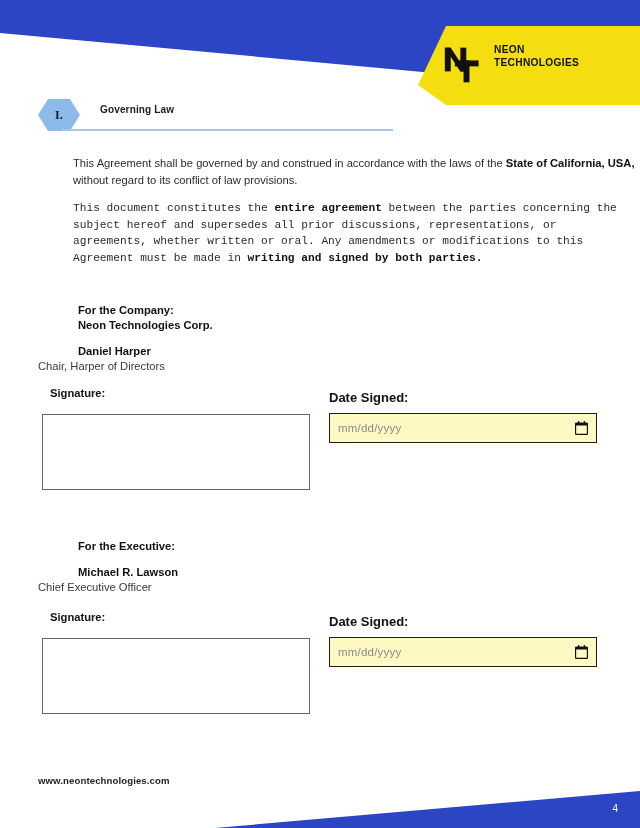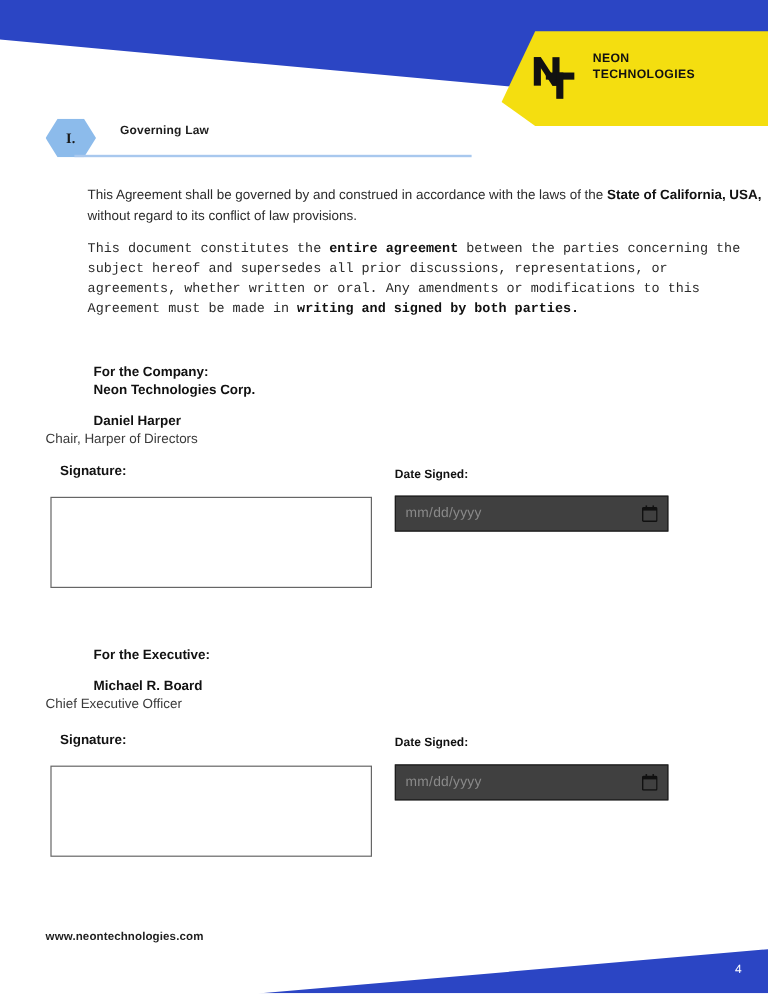--- a/index.html
+++ b/index.html
@@ -122,43 +122,43 @@
   .label-sig {
     position: absolute;
     left: 50px;
     font-size: 11.2px;
     font-weight: bold;
     color: #111111;
   }
   .label-date {
     position: absolute;
     left: 329px;
-    font-size: 10px;
+    font-size: 13px;
     font-weight: bold;
     color: #111111;
   }
 
   .sig-box {
     position: absolute;
     left: 42px;
     width: 268px;
     height: 76px;
     border: 1px solid #666666;
     background: #ffffff;
     box-sizing: border-box;
   }
 
   .date-field {
     position: absolute;
     left: 329px;
-    width: 228px;
+    width: 268px;
     height: 30px;
     box-sizing: border-box;
     border: 1px solid #1d1d1d;
-    background: #404040;
+    background: #fef9c3;
     font-family: "Liberation Sans", sans-serif;
     font-size: 11.5px;
     color: #7a7a7a;
     padding: 0 8px;
     display: flex;
     align-items: center;
     justify-content: space-between;
     cursor: text;
   }
   .date-field .ph { color: #8a8a8a; letter-spacing: 0.2px; }
@@ -275,21 +275,21 @@
       <rect x="0.6" y="2.2" width="12.8" height="12.2" rx="1" fill="none" stroke="#111111" stroke-width="1.3"></rect>
       <rect x="0.6" y="2.2" width="12.8" height="2.6" fill="#111111"></rect>
       <rect x="3.2" y="0" width="1.4" height="3.2" fill="#111111"></rect>
       <rect x="9.4" y="0" width="1.4" height="3.2" fill="#111111"></rect>
     </svg>
   </div>
 
   <div class="sig-party" style="top:539px;">
     <div class="strong">For the Executive:</div>
     <div class="spacer-4"></div>
-    <div class="strong">Michael R. Board</div>
+    <div class="strong">Michael R. Lawson</div>
     <div class="role">Chief Executive Officer</div>
   </div>
 
   <div class="label-sig" style="top:611px;">Signature:</div>
   <div class="label-date" style="top:614px;">Date Signed:</div>
 
   <div class="sig-box" style="top:638px;"></div>
 
   <div class="date-field" style="top:637px;">
     <span class="ph">mm/dd/yyyy</span>

